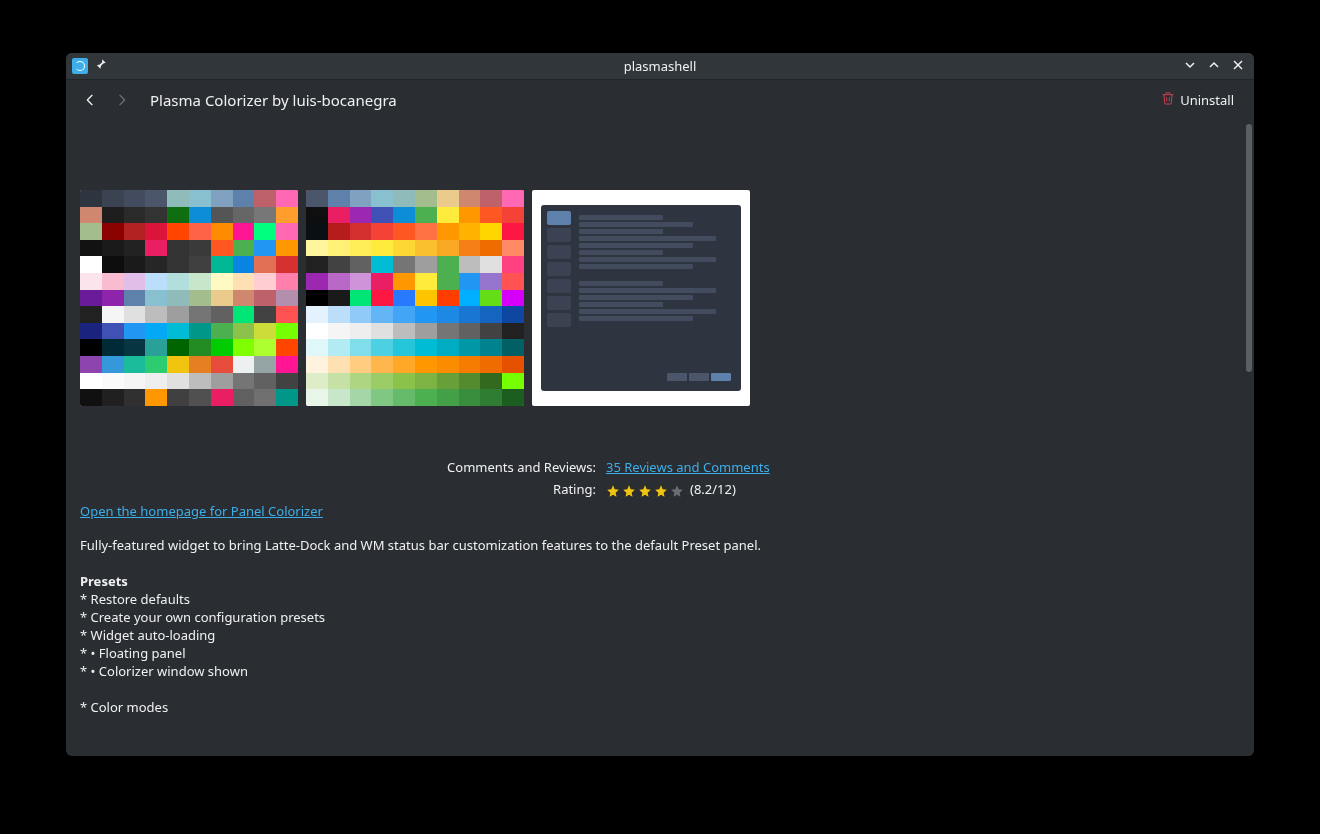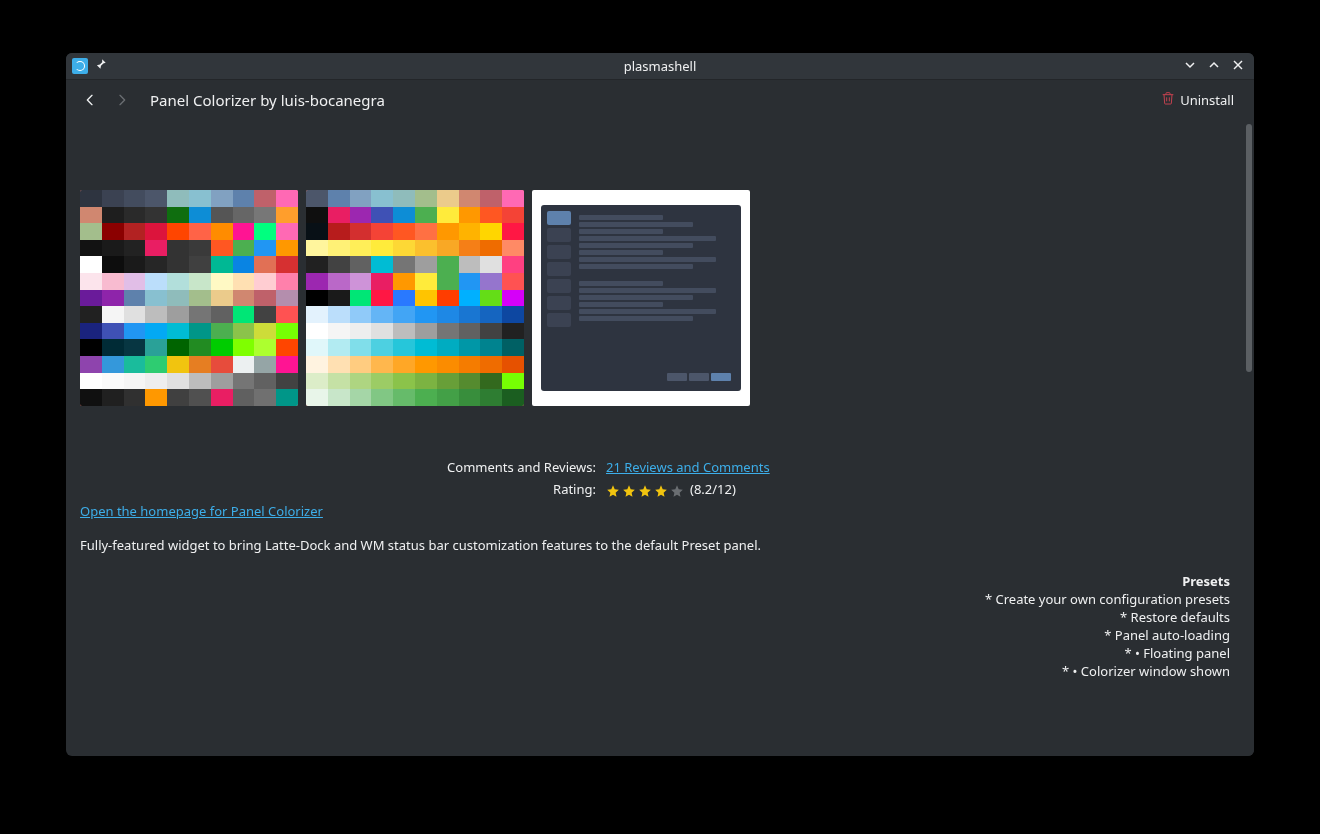--- a/index.html
+++ b/index.html
@@ -166,21 +166,21 @@
 .meta-row { display: flex; gap: 10px; line-height: 22px; }
 .meta-label { width: 516px; text-align: right; }
 .meta-value { flex: 1; }
 .link { color: #3daee9; text-decoration: underline; cursor: pointer; }
 .stars { display: inline-flex; gap: 2px; vertical-align: middle; margin-right: 6px; }
 .star { width: 14px; height: 14px; fill: #f1c40f; }
 .star.off { fill: #6a6e72; }
 .desc { line-height: 18px; }
 .desc p { margin: 0 0 18px 0; }
 .desc .heading { font-weight: bold; }
-.desc .line { display: block; text-align: right; }
+.desc .line { display: block; }
 </style>
 </head>
 <body>
 
 <div class="window">
   <div class="titlebar">
     <div class="left-icons">
       <div class="app-icon"></div>
       <span class="pin-icon">
         <svg viewBox="0 0 24 24">
@@ -207,21 +207,21 @@
     <div class="nav-btn">
       <svg viewBox="0 0 24 24">
           <polyline points="15,5 8,12 15,19"></polyline>
         </svg>
     </div>
     <div class="nav-btn disabled">
       <svg viewBox="0 0 24 24">
           <polyline points="9,5 16,12 9,19"></polyline>
         </svg>
     </div>
-    <div class="page-title">Panel Colorizer by luis-bocanegra</div>
+    <div class="page-title">Plasma Colorizer by luis-bocanegra</div>
     <div class="uninstall-btn">
       <span>
         <svg viewBox="0 0 24 24">
             <path d="M4 7h16M9 7V5a1 1 0 011-1h4a1 1 0 011 1v2M6 7l1 13a1 1 0 001 1h8a1 1 0 001-1l1-13M10 11v6M14 11v6"></path>
           </svg>
       </span>
       <span>Uninstall</span>
     </div>
   </div>
 
@@ -582,21 +582,21 @@
                 <div style="width:20px;height:8px;background:#5e81ac;border-radius:1px"></div>
               </div>
             </div>
           </div>
         </div>
       </div>
 
       <div class="meta">
         <div class="meta-row">
           <div class="meta-label">Comments and Reviews:</div>
-          <div class="meta-value"><span class="link">21 Reviews and Comments</span></div>
+          <div class="meta-value"><span class="link">35 Reviews and Comments</span></div>
         </div>
         <div class="meta-row">
           <div class="meta-label">Rating:</div>
           <div class="meta-value">
             <span class="stars" id="stars">
                 <svg class="star" viewBox="0 0 24 24">
                   <path d="M12 2l2.9 6.9L22 10l-5.5 4.8L18 22l-6-3.6L6 22l1.5-7.2L2 10l7.1-1.1z"></path>
                 </svg>
                 <svg class="star" viewBox="0 0 24 24">
                   <path d="M12 2l2.9 6.9L22 10l-5.5 4.8L18 22l-6-3.6L6 22l1.5-7.2L2 10l7.1-1.1z"></path>
@@ -617,24 +617,25 @@
           <div class="meta-value"><span class="link">Open the homepage for Panel Colorizer</span></div>
         </div>
         <div class="meta-row">
         </div>
       </div>
 
       <div class="desc">
         <p>Fully-featured widget to bring Latte-Dock and WM status bar customization features to the default Preset panel.</p>
         <div>
           <span class="heading line">Presets</span>
-          <span id="s1items"><span class="line">* Create your own configuration presets</span><span class="line">* Restore defaults</span><span class="line">* Panel auto-loading</span><span class="line">* • Floating panel</span><span class="line">* • Colorizer window shown</span></span>
+          <span id="s1items"><span class="line">* Restore defaults</span><span class="line">* Create your own configuration presets</span><span class="line">* Widget auto-loading</span><span class="line">* • Floating panel</span><span class="line">* • Colorizer window shown</span></span>
         </div>
         <div style="height:18px"></div>
         <div>
+          <span id="s2items"><span class="line">* Color modes</span></span>
         </div>
       </div>
 
     </div>
     <div class="scrollbar">
       <div class="scrollbar-thumb"></div>
     </div>
   </div>
 </div>
 

